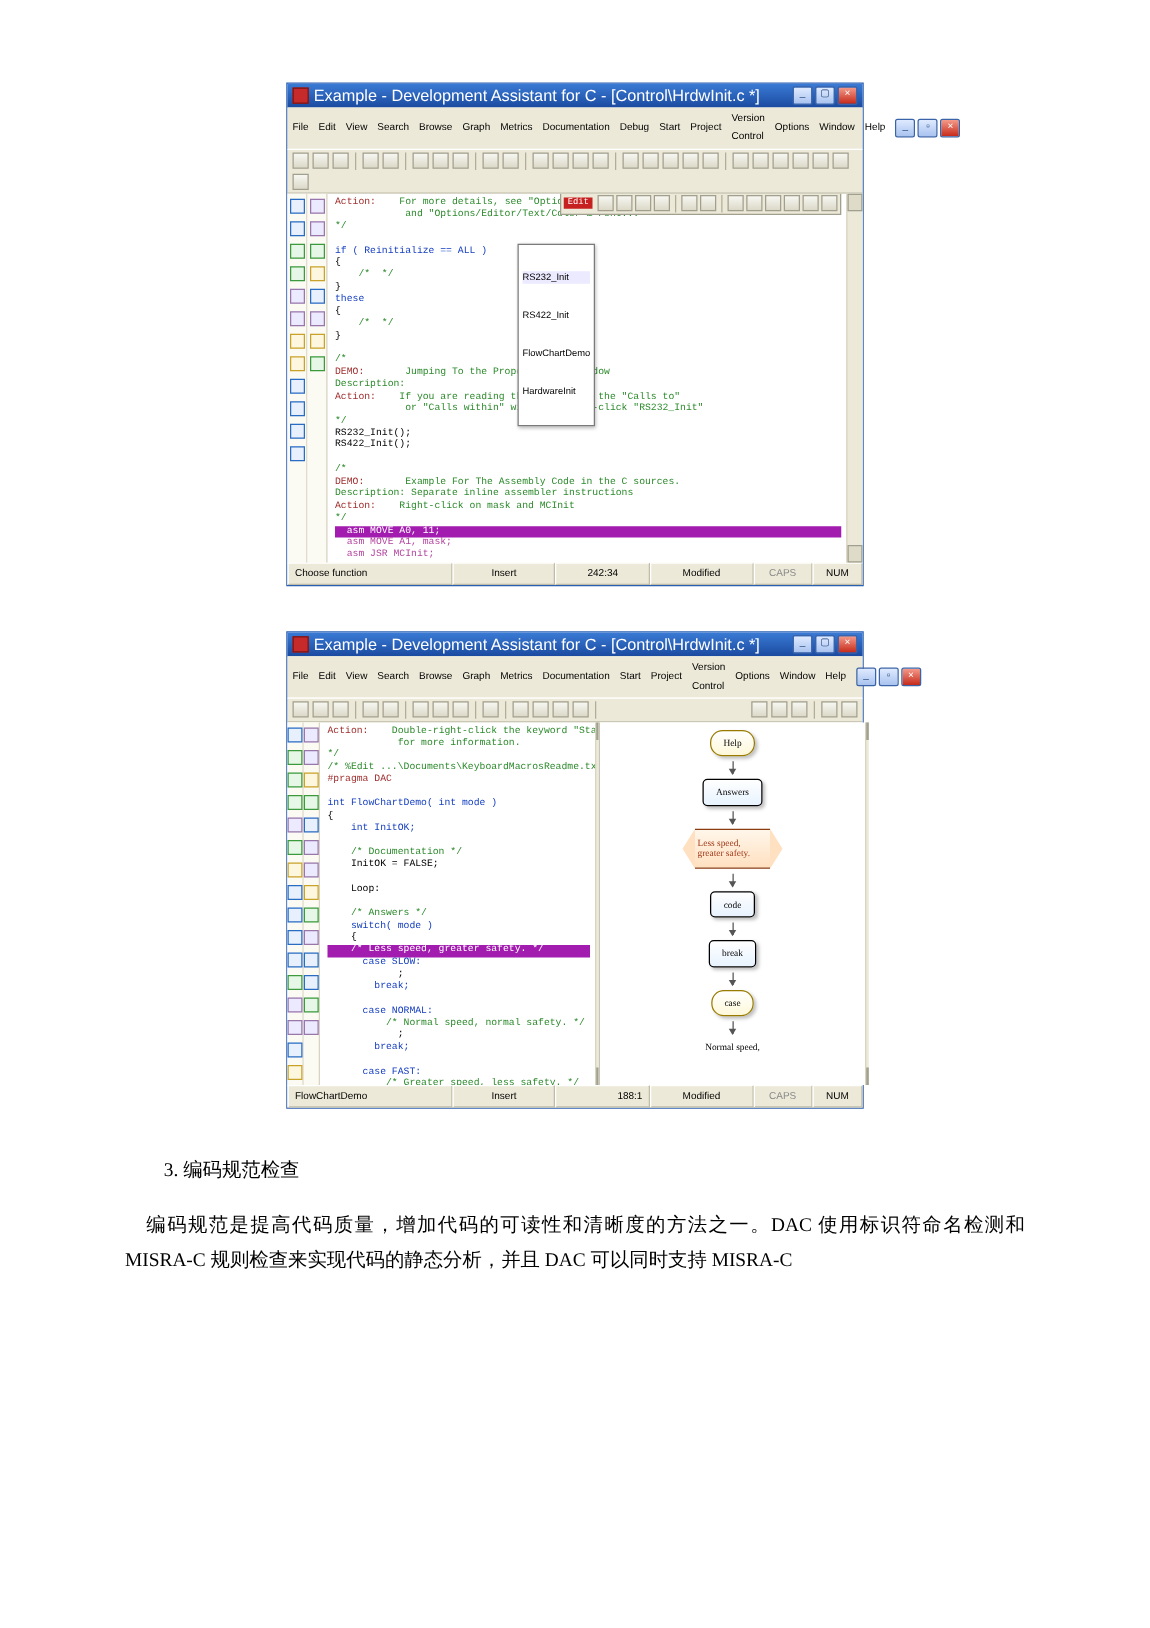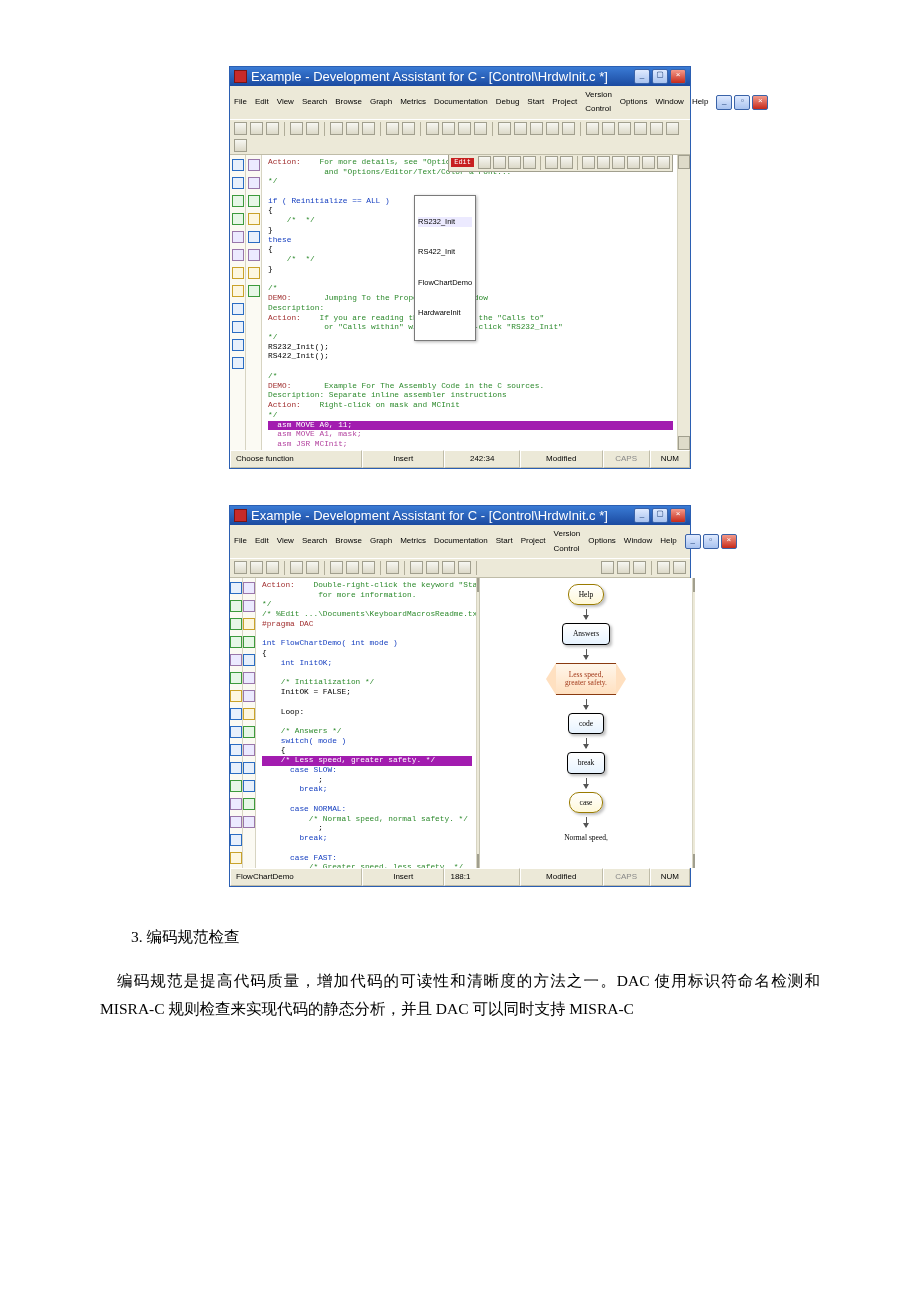--- a/index.html
+++ b/index.html
@@ -36,21 +36,21 @@
   .sbr{width:12px;background:#ece9d8;border-left:1px solid #d7d4c2;display:flex;flex-direction:column}
   .sbr .up,.sbr .dn{height:12px;background:#dedbc9;border:1px solid #a19f8e}
   .sbr .tr{flex:1}
   .mini{position:absolute;right:4px;top:-1px;background:#ece9d8;border:1px solid #a19f8e;padding:1px 2px;display:flex;gap:2px;align-items:center}
   .mini .hdr{background:#c72020;color:#fff;font-size:7px;padding:0 3px;margin-right:2px}
   
   .flow{flex:0 0 200px;border-left:1px solid #c7c5b4;background:#fff;padding:6px 6px 0;display:flex;flex-direction:column;align-items:center;gap:10px;font-family:Verdana;font-size:7.5px}
   .node{border:1px solid #000;border-radius:4px;padding:3px 10px;background:linear-gradient(#fff,#e7f3ff);box-shadow:2px 2px 3px rgba(0,0,0,.25)}
   .node.term{border-radius:10px;background:linear-gradient(#fff,#fef8d9);border-color:#9a7b00}
   .hex{width:80px;height:32px;position:relative;color:#a23a1a}
-  .hex .mid{position:absolute;left:10px;right:10px;top:0;bottom:0;background:linear-gradient(#fff6ea,#ffe0c0);border-top:1px solid #8a3b10;border-bottom:1px solid #8a3b10;display:flex;align-items:center;justify-content:center;text-align:center;line-height:1.1;padding:0 2px}
+  .hex .mid{position:absolute;left:10px;right:10px;top:0;bottom:0;background:linear-gradient(#fff6ea,#ffe0c0);border-top:1px solid #8a3b10;border-bottom:1px solid #8a3b10;display:flex;align-items:center;justify-content:center;line-height:1.1;padding:0 2px}
   .hex:before,.hex:after{content:"";position:absolute;top:0;width:0;height:0;border-top:16px solid transparent;border-bottom:16px solid transparent}
   .hex:before{left:0;border-right:10px solid #ffe0c0}
   .hex:after{right:0;border-left:10px solid #ffe0c0}
   .arr{width:1px;height:10px;background:#555;position:relative;margin:-6px 0}
   .arr:after{content:"";position:absolute;left:-3px;bottom:-1px;border-left:3.5px solid transparent;border-right:3.5px solid transparent;border-top:5px solid #555}
   
   .para{text-align:justify}
   .h{text-indent:2em}
   .ind1{text-indent:1.1em}
 </style>
@@ -312,21 +312,21 @@
         <div class="code" style="flex:0 0 210px"><span class="k-red">Action:</span><span class="k-gr">    Double-right-click the keyword "Star</span>
 <span class="k-gr">            for more information.</span>
 <span class="k-gr">*/</span>
 <span class="k-gr">/* %Edit ...\Documents\KeyboardMacrosReadme.txt&gt; *</span>
 <span class="k-red">#pragma DAC</span>
 
 <span class="k-bl">int FlowChartDemo( int mode )</span>
 <span>{</span>
 <span class="k-bl">    int InitOK;</span>
 
-<span class="k-gr">    /* Initialization */</span>
+<span class="k-gr">    /* Documentation */</span>
 <span>    InitOK = FALSE;</span>
 
 <span>    Loop:</span>
 
 <span class="k-gr">    /* Answers */</span>
 <span class="k-bl">    switch( mode )</span>
 <span>    {</span>
 <span class="hl">    /* Less speed, greater safety. */</span><span class="k-bl">      case SLOW:</span>
 <span>            ;</span>
 <span class="k-bl">        break;</span>
@@ -366,21 +366,21 @@
         </div>
         <div class="sbr">
             <div class="up"></div>
             <div class="tr"></div>
             <div class="dn"></div>
           </div>
       </div>
       <div class="status">
         <div style="flex:1.7">FlowChartDemo</div>
         <div style="flex:1;text-align:center">Insert</div>
-        <div style="flex:.9;text-align:left">188:1</div>
+        <div style="flex:.9;text-align:right">188:1</div>
         <div style="flex:1;text-align:center">Modified</div>
         <div style="flex:.5;text-align:center;color:#888">CAPS</div>
         <div style="flex:.4;text-align:center">NUM</div>
       </div>
     </div>
   </div>
 
   <p class="para h" style="margin-top:24px">3. 编码规范检查</p>
   <p class="para ind1">编码规范是提高代码质量，增加代码的可读性和清晰度的方法之一。DAC 使用标识符命名检测和 MISRA-C 规则检查来实现代码的静态分析，并且 DAC 可以同时支持 MISRA-C</p>
 

